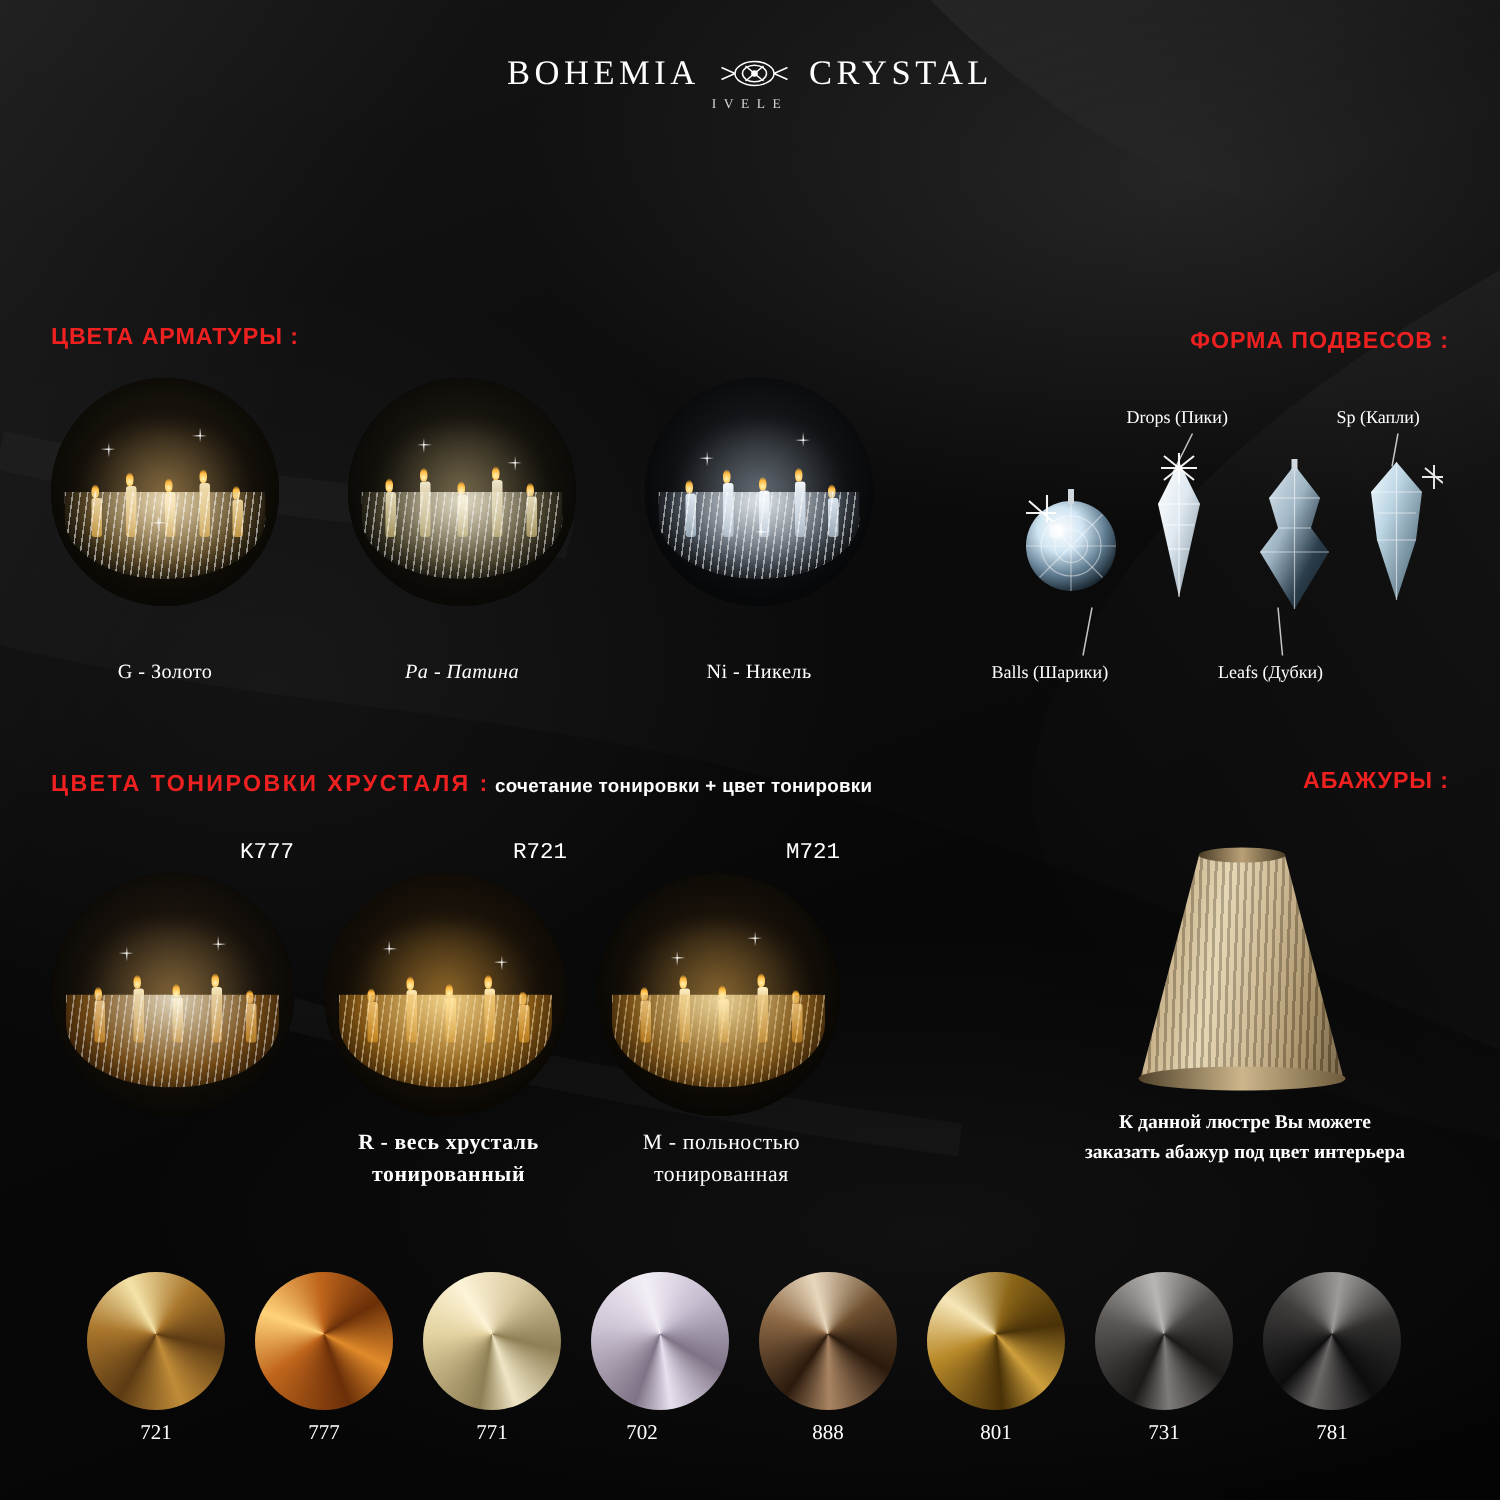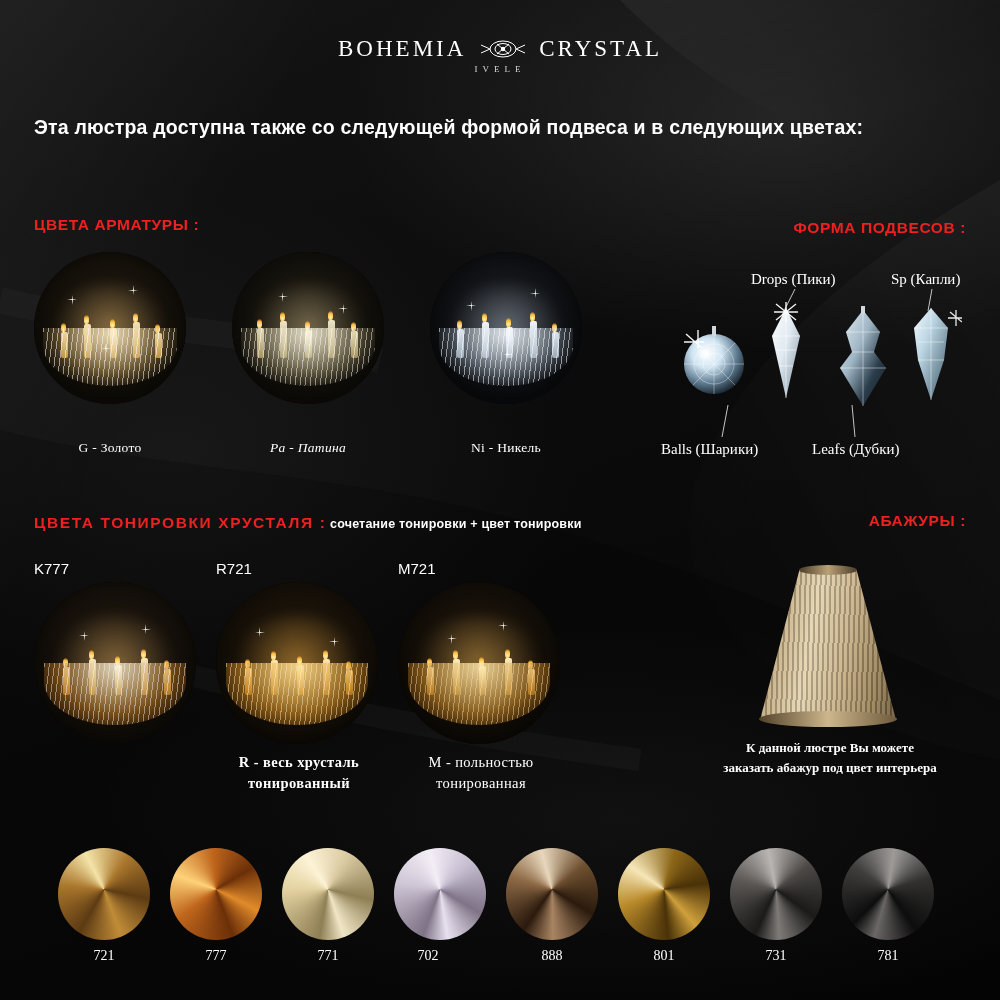--- a/index.html
+++ b/index.html
@@ -103,21 +103,21 @@
     position:absolute;width:10px;height:10px;
     background:
       linear-gradient(to right, rgba(255,255,255,0), #fff, rgba(255,255,255,0)) center/100% 1.2px no-repeat,
       linear-gradient(to bottom, rgba(255,255,255,0), #fff, rgba(255,255,255,0)) center/1.2px 100% no-repeat;
     opacity:.9;
   }
 
   
   .pend{position:absolute;}
   .pend-cap{
-    position:absolute;font-size:15px;color:#ffffff;font-family:"Liberation Serif",serif;
+    position:absolute;font-size:12px;color:#ffffff;font-family:"Liberation Serif",serif;
     white-space:nowrap;
   }
 
   
   .shade{
     position:absolute;
   }
   .shade-body{
     position:absolute;inset:0;
     clip-path:polygon(29% 0%, 71% 0%, 100% 100%, 0% 100%);
@@ -148,22 +148,22 @@
   .stone .face{position:absolute;inset:0;}
   .stone-label{
     position:absolute;top:100px;width:92px;text-align:center;font-size:14px;color:#fff;
     font-family:"Liberation Serif",serif;
   }
   .tint-cap{
     position:absolute;text-align:center;font-size:14.5px;color:#ffffff;
     font-family:"Liberation Serif",serif;letter-spacing:.4px;
   }
   .tint-code{
-    position:absolute;text-align:left;font-size:15px;color:#ffffff;
-    font-family:Liberation Sans, sans-serif;
+    position:absolute;text-align:right;font-size:15px;color:#ffffff;
+    font-family:Liberation Mono, monospace;
   }
 </style>
 </head>
 <body>
 
 <div class="bg-sheen"></div>
 <svg class="bg-folds" width="1000" height="1000" viewBox="0 0 1000 1000">
   <defs>
     <linearGradient id="fg1" x1="0" y1="0" x2="1" y2="1">
       <stop offset="0%" stop-color="#ffffff" stop-opacity="0.10"></stop>
@@ -194,21 +194,20 @@
           <path d="M11 12 L2 8 M11 12 L2 16 M37 12 L46 8 M37 12 L46 16"></path>
           <path d="M18 7 L24 12 L18 17 M30 7 L24 12 L30 17"></path>
         </g>
         <circle cx="24" cy="12" r="2.2" fill="#ffffff"></circle>
       </svg>
     </span>
     <span class="logo-text">CRYSTAL</span>
     <div class="logo-sub">IVELE</div>
   </div>
 
-  <div class="title-main">Эта люстра доступна также со следующей формой подвеса и в следующих цветах:</div>
 
   <div class="sec-h" id="h-armature">ЦВЕТА АРМАТУРЫ :</div>
   <div class="sec-h" id="h-pendants">ФОРМА ПОДВЕСОВ :</div>
   <div class="sec-h" id="h-tint">ЦВЕТА  ТОНИРОВКИ  ХРУСТАЛЯ :</div>
   <div class="sec-h" id="h-tint-note">сочетание тонировки + цвет тонировки</div>
   <div class="sec-h" id="h-shades">АБАЖУРЫ :</div>
 
   <div class="chip" style="left:34px;top:252px;width:152px;height:152px;">
     <div class="scene" style="background:radial-gradient(circle at 50% 45%, #2a2116 0%, #0b0905 70%);"></div>
     <div class="chand">

